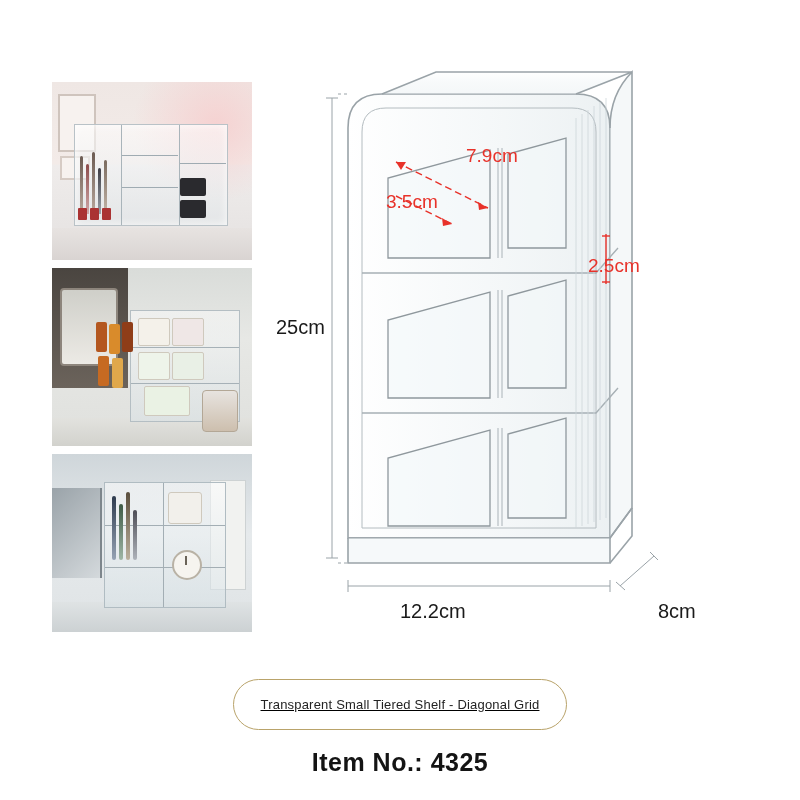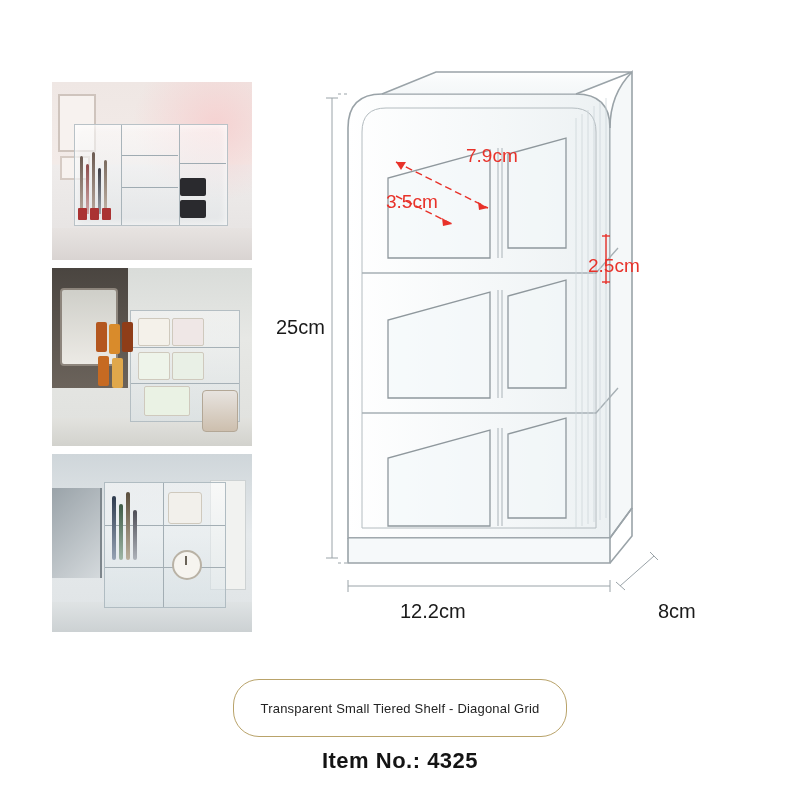--- a/index.html
+++ b/index.html
@@ -176,43 +176,44 @@
     text-decoration: underline;
   }
   .diagram svg { display: block; }
 
   
   .caption-pill {
     position: absolute;
     left: 233px;
     top: 679px;
     width: 334px;
-    height: 58px;
+    height: 51px;
     box-sizing: border-box;
     border: 1px solid #b9a36a;
     border-radius: 26px;
     display: flex;
     align-items: center;
     justify-content: center;
     background: #ffffff;
+    text-decoration: underline;
   }
   .caption-pill span {
     font-size: 13px;
     color: #232323;
     letter-spacing: 0.2px;
   }
 
   
   .item-no {
     position: absolute;
     left: 0;
     right: 0;
     top: 748px;
     text-align: center;
-    font-size: 22px;
+    font-size: 25px;
     font-weight: bold;
     color: #141414;
     letter-spacing: 0.5px;
   }
 </style>
 </head>
 <body>
 
 <div class="photo-column">
 

